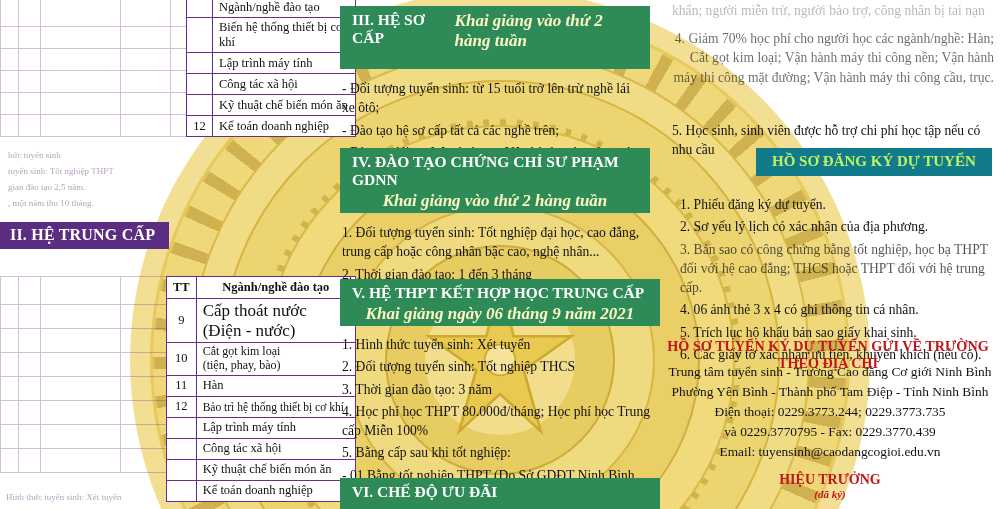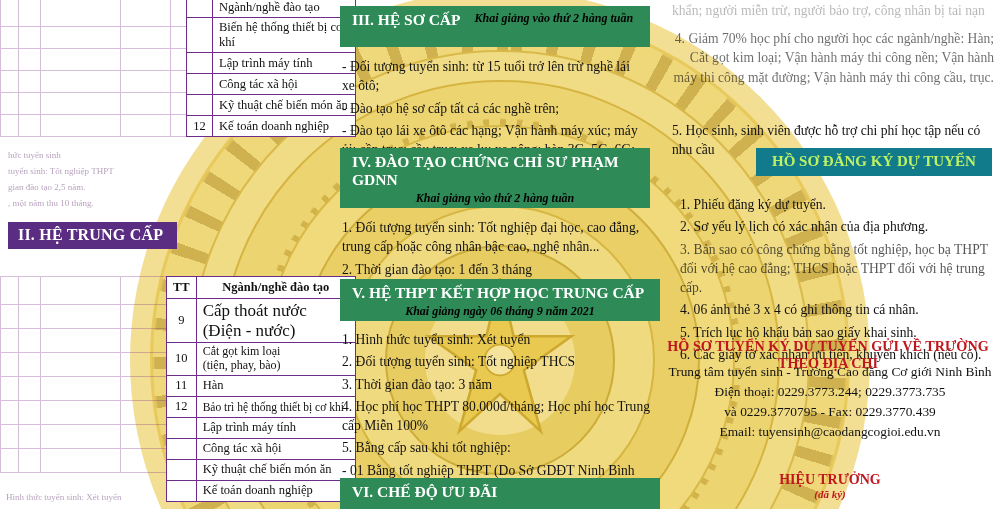--- a/index.html
+++ b/index.html
@@ -97,21 +97,21 @@
   }
   .sec .head-green{
     background:#2e8b57;
     color:#ffffff;
     font-weight:bold;
     font-size:15.5px;
     padding:5px 12px 18px 12px;
     display:flex; align-items:flex-start; gap:14px;
   }
   .head-green .sub{
-    color:#000000; font-style:italic; font-weight:bold; font-size:12px;
+    color:#fef9c3; font-style:italic; font-weight:bold; font-size:17px;
   }
   .body-text{
     font-size:13.6px; line-height:1.42; color:#111;
   }
   .body-text p{ margin:3px 0; }
   .ital{ font-style:italic; }
 
   .hdr-teal{
     display:inline-block;
     background:#117a8b; color:#bef264; font-weight:bold; font-size:15px;
@@ -197,21 +197,21 @@
         </tr>
   </tbody>
     </table>
 </div>
 
 <div class="ghost-text dim" style="left:8px;top:150px;">hức tuyển sinh</div>
 <div class="ghost-text dim" style="left:8px;top:166px;">tuyển sinh: Tốt nghiệp THPT</div>
 <div class="ghost-text dim" style="left:8px;top:182px;">gian đào tạo 2,5 năm.</div>
 <div class="ghost-text dim" style="left:8px;top:198px;">, một năm thu 10 tháng.</div>
 
-<div class="sec" style="left:8px;top:222px;width:330px;">
+<div class="sec" style="left:0px;top:222px;width:330px;">
   <div class="bar bar-purple">II. HỆ TRUNG CẤP</div>
 </div>
 
 <div class="ghost-table" style="left:0;top:276px;width:186px;height:200px;">
   <div class="gt-line" style="left:0;top:0;width:186px;height:1px;"></div>
   <div class="gt-line" style="left:0;top:28px;width:186px;height:1px;"></div>
   <div class="gt-line" style="left:0;top:52px;width:186px;height:1px;"></div>
   <div class="gt-line" style="left:0;top:76px;width:186px;height:1px;"></div>
   <div class="gt-line" style="left:0;top:100px;width:186px;height:1px;"></div>
   <div class="gt-line" style="left:0;top:124px;width:186px;height:1px;"></div>
@@ -342,20 +342,21 @@
   <p style="opacity:.72;">3. Bản sao có công chứng bằng tốt nghiệp, học bạ THPT đối với hệ cao đẳng; THCS hoặc THPT đối với hệ trung cấp.</p>
   <p>4. 06 ảnh thẻ 3 x 4 có ghi thông tin cá nhân.</p>
   <p>5. Trích lục hộ khẩu bản sao giấy khai sinh.</p>
   <p>6. Các giấy tờ xác nhận ưu tiên, khuyến khích (nếu có).</p>
 </div>
 
 <div class="red-title" style="position:absolute;left:660px;top:338px;width:336px;">HỒ SƠ TUYỂN KÝ DỰ TUYỂN GỬI VỀ TRƯỜNG THEO ĐỊA CHỈ</div>
 
 <div class="contact" style="position:absolute;left:660px;top:362px;width:340px;">
   <div>Trung tâm tuyển sinh - Trường Cao đẳng Cơ giới Ninh Bình</div>
+  <div>Phường Yên Bình - Thành phố Tam Điệp - Tỉnh Ninh Bình</div>
   <div>Điện thoại: 0229.3773.244; 0229.3773.735</div>
   <div>và 0229.3770795 - Fax: 0229.3770.439</div>
   <div>Email: tuyensinh@caodangcogioi.edu.vn</div>
 </div>
 
 <div class="sign" style="position:absolute;left:700px;top:472px;width:260px;">
   <div>HIỆU TRƯỞNG</div>
   <span class="small">(đã ký)</span>
 </div>
 

